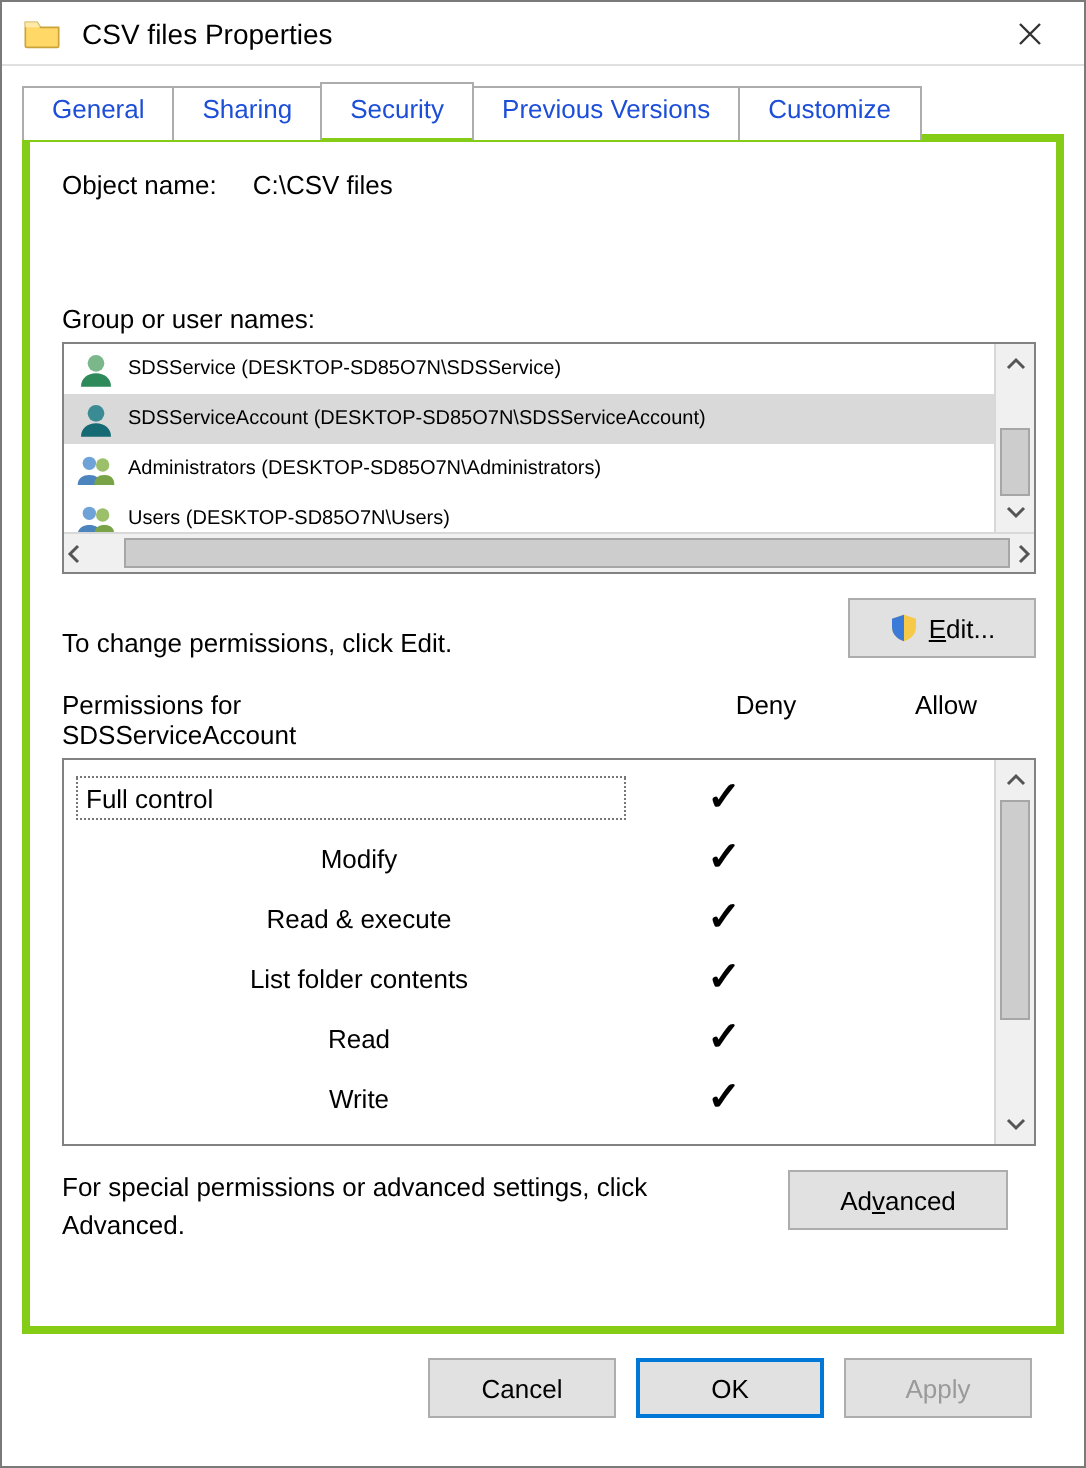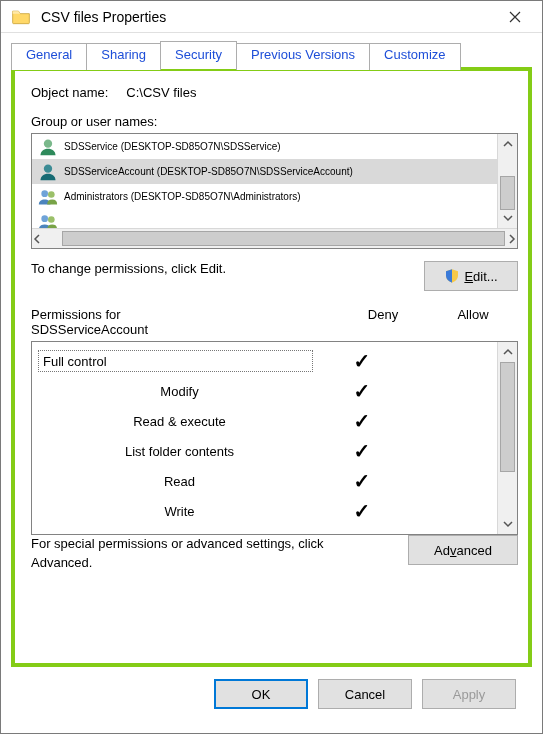--- a/index.html
+++ b/index.html
@@ -141,21 +141,21 @@
     border-top: 1px solid #d8d8d8;
     display:flex;
   }
   .hscroll .track { flex:1; position:relative;}
   .hscroll .thumb {
     position:absolute; top:2px; bottom:2px; left:20px; right:2px;
     background:#cdcdcd; border:1px solid #a6a6a6;
   }
   .listbox-body { display:flex; flex:1; min-height:0;}
   .edit-row {
-    display:flex; align-items:flex-start; justify-content:space-between;
+    display:flex; align-items:flex-end; justify-content:space-between;
     margin: 10px 0 16px 0;
   }
   .btn {
     min-width: 94px;
     height: 30px;
     border: 1px solid #adadad;
     background: #e1e1e1;
     font-family: inherit;
     font-size: 13px;
     padding: 0 14px;
@@ -189,22 +189,23 @@
   .perm-row.first .perm-name {
     border: 1px dotted #777;
     margin-left:6px; margin-right:4px;
     padding-left:4px;
     height: 22px;
     display:flex; align-items:center;
   }
   .perm-row .col { width:90px; text-align:center;}
   .checkmark { font-size:20px; font-weight:bold; line-height:1;}
   .adv-row {
-    display:flex; align-items:flex-start; justify-content:space-between;
-    margin-top: 0;
+    display:flex; align-items:flex-start; 
+    margin-top: 12px;
+    gap: 43px;
   }
   .adv-row .txt { max-width: 320px; line-height:1.45;}
   .footer {
     display:flex; justify-content:flex-end; gap:10px;
     padding: 12px 16px 14px 0;
   }
   .perm-vscroll {
     width:20px; background:#f0f0f0; border-left:1px solid #d8d8d8;
     display:flex; flex-direction:column;
   }
@@ -244,21 +245,21 @@
       <div class="tab inactive">Customize</div>
     </div>
 
     <div class="tabpage">
 
       <div class="row">
         <span class="label">Object name:</span>
         <span>C:\CSV files</span>
       </div>
 
-      <div style="margin-bottom:4px;">
+      <div style="margin-bottom:4px;margin-top:38px;">
         <span class="underline-first">Group or user names:</span>
       </div>
 
       <div class="listbox">
         <div class="listbox-body">
           <div class="listbox-viewport">
             <div class="list-item">
               <span class="user-icon">
                 <svg viewBox="0 0 24 24">
                     <circle cx="12" cy="8" r="5" fill="#7ab88b"></circle>
@@ -289,20 +290,21 @@
             </div>
             <div class="list-item">
               <span class="user-icon">
                 <svg viewBox="0 0 24 24">
                     <circle cx="8" cy="8" r="4" fill="#6fa3d8"></circle>
                     <circle cx="16" cy="9" r="4" fill="#9bc069"></circle>
                     <path fill="#4c84bd" d="M1 21c0-4 3-6 7-6s7 2 7 6H1z"></path>
                     <path fill="#78a347" d="M11 21c0-4 2-6 6-6s6 2 6 6H11z"></path>
                   </svg>
               </span>
+              <span class="txt">Users (DESKTOP-SD85O7N\Users)</span>
             </div>
           </div>
           <div class="vscroll">
             <div class="scroll-btn">
               <svg width="10" height="10" viewBox="0 0 10 10">
                   <path d="M1 7l4-4 4 4" fill="none" stroke="#555" stroke-width="1.5"></path>
                 </svg>
             </div>
             <div class="scroll-track">
               <div class="scroll-thumb"></div>
@@ -406,21 +408,21 @@
       <div class="adv-row">
         <div class="txt">For special permissions or advanced settings, click Advanced.</div>
         <button class="btn" style="min-width:110px;">
           <span>Ad<span class="adv-underline">v</span>anced</span>
         </button>
       </div>
 
     </div>
 
     <div class="footer">
+      <button class="btn">Cancel</button>
       <button class="btn btn-default">OK</button>
-      <button class="btn">Cancel</button>
       <button class="btn" disabled="">
           <span>Apply</span>
         </button>
     </div>
 
   </div>
 </div>
 
 </body></html>

